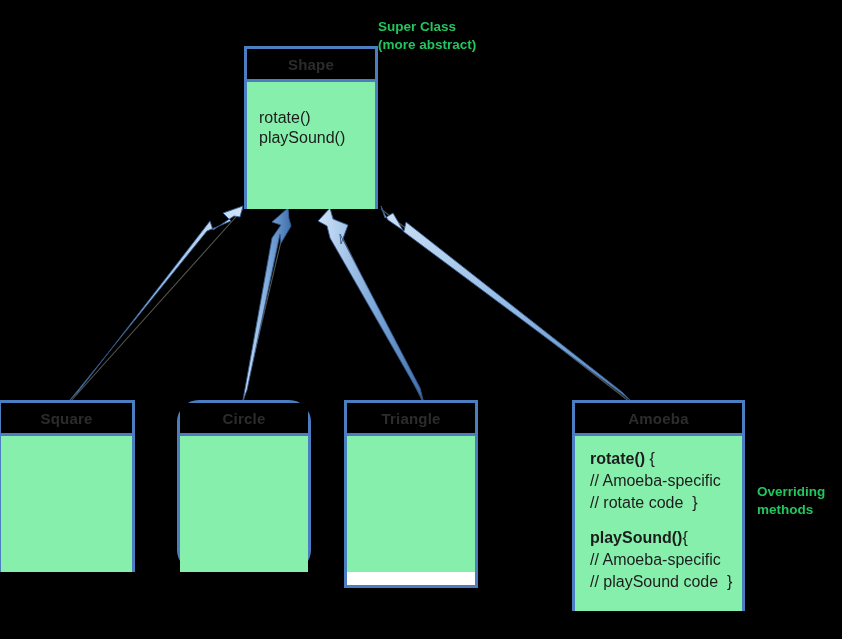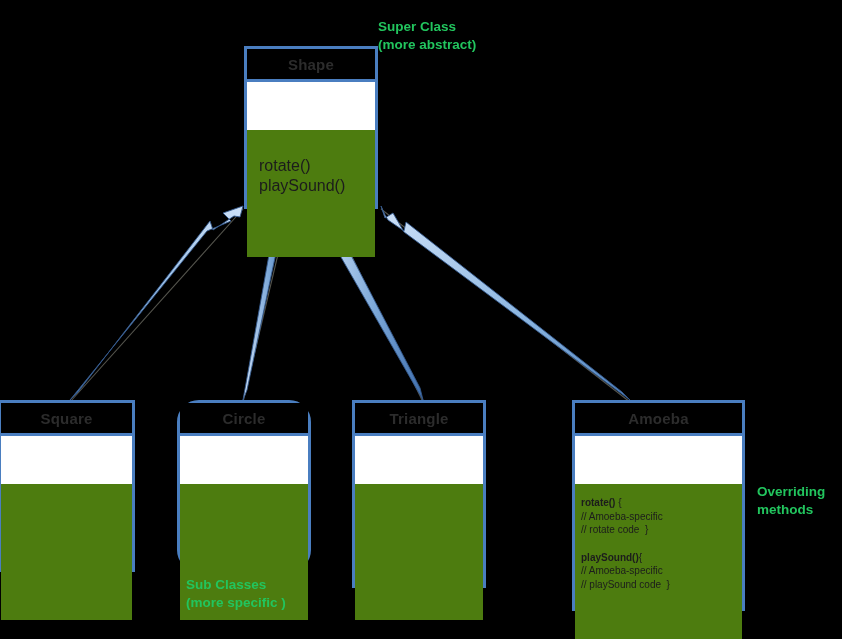--- a/index.html
+++ b/index.html
@@ -43,32 +43,31 @@
     line-height: 1;
     display: flex;
     align-items: center;
     justify-content: center;
     border-bottom: 3px solid #4a7ec0;
     box-sizing: border-box;
     height: 33px;
     letter-spacing: 0.2px;
   }
   .uml-body {
-    background: #4d7c0f;
+    background: #86efac;
     color: #1c1c1c;
     font-size: 16px;
     line-height: 1.28;
     padding: 26px 0 0 12px;
     box-sizing: border-box;
-    margin-top: 48px;
   }
   .uml-body.code {
-    font-size: 10px;
+    font-size: 16px;
     line-height: 1.36;
-    padding: 12px 0 0 6px;
+    padding: 12px 0 0 15px;
   }
   .uml-body.empty {
     padding: 0;
   }
   .code-line { white-space: pre; }
   .code-line b { font-weight: bold; }
   .code-gap { height: 14px; }
 
   
   .note {
@@ -158,40 +157,38 @@
   <div class="uml-box" style="left:-2px; top:400px; width:137px; height:172px;">
     <div class="uml-header">Square</div>
     <div class="uml-body empty" style="height:136px;"></div>
   </div>
 
   <div class="uml-box" style="left:177px; top:400px; width:134px; height:172px;border-radius:22px;">
     <div class="uml-header">Circle</div>
     <div class="uml-body empty" style="height:136px;"></div>
   </div>
 
-  <div class="uml-box" style="left:352px; top:400px; width:134px; height:188px;">
+  <div class="uml-box" style="left:344px; top:400px; width:134px; height:188px;">
     <div class="uml-header">Triangle</div>
     <div class="uml-body empty" style="height:136px;"></div>
   </div>
 
   <div class="uml-box" style="left:572px; top:400px; width:173px; height:211px;">
     <div class="uml-header">Amoeba</div>
     <div class="uml-body code" style="height:175px;" id="amoeba-body">
         <div class="code-line"><b>rotate()</b> {</div>
         <div class="code-line">// Amoeba-specific</div>
         <div class="code-line">// rotate code  }</div>
         <div class="code-gap"></div>
         <div class="code-line"><b>playSound()</b>{</div>
         <div class="code-line">// Amoeba-specific</div>
         <div class="code-line">// playSound code  }</div>
       </div>
   </div>
 
   <div class="note" style="left:378px; top:18px; width:155px;">Super Class
 (more abstract)</div>
 
-  <div class="note" style="left:186px; top:576px; width:160px;">Sub Classes
-(more specific )</div>
 
   <div class="note" style="left:757px; top:483px; width:114px;">Overriding
 methods</div>
 
 </div>
 
 </body></html>

